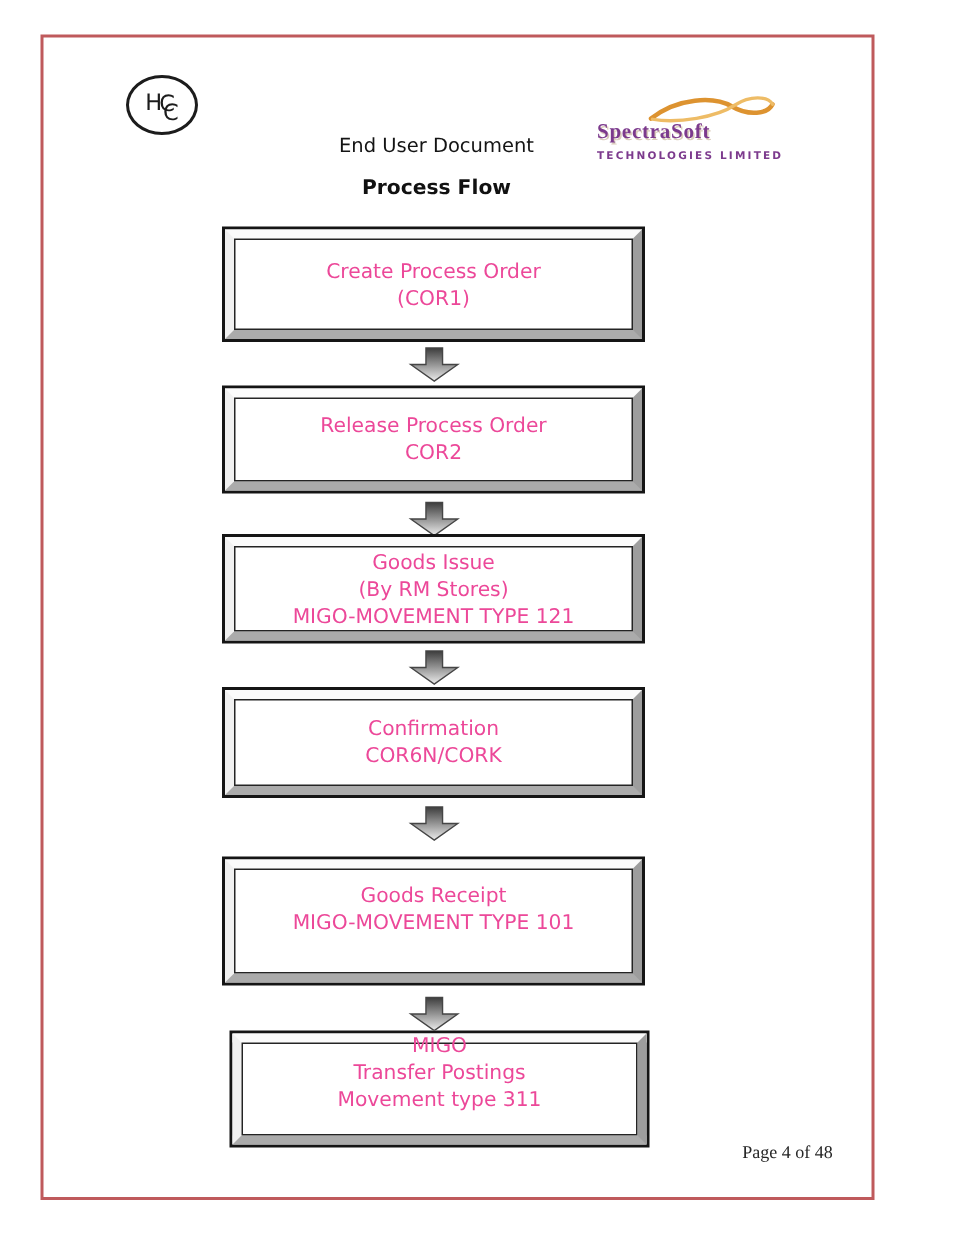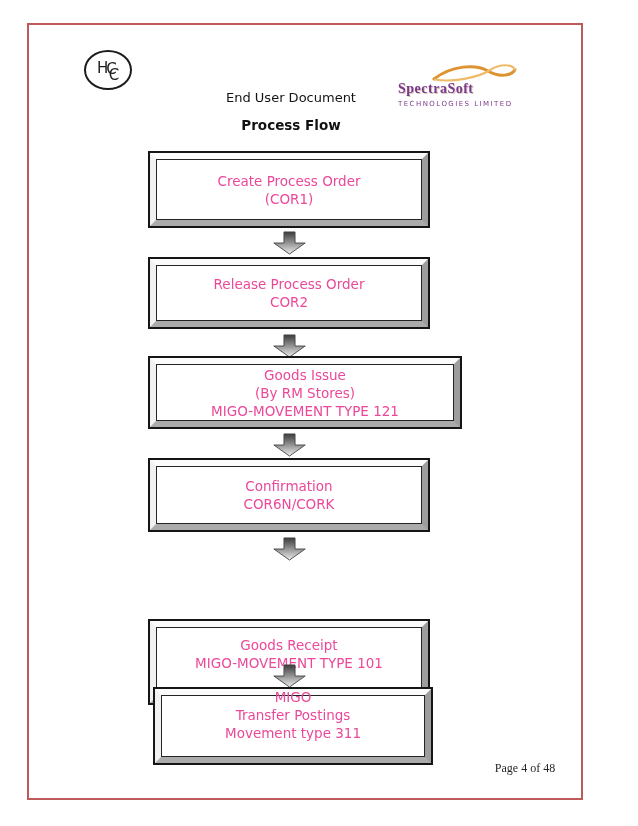--- a/index.html
+++ b/index.html
@@ -33,21 +33,21 @@
   }
   
   .brand { position:absolute; left:398px; top:62px; width:124px; }
   .brand .swoosh { position:absolute; left:32px; top:0; width:90px; height:22px; }
   .brand .name {
     position:relative; margin-top:18px; font-family:"Liberation Serif", serif;
     font-weight:bold; font-size:14px; line-height:18px; color:var(--brand-purple,#7c3a8d);
     letter-spacing:0.5px; text-shadow:1px 1px 0 rgba(150,110,60,.35);
   }
   .brand .tagline {
-    margin-top:2px; font-size:7px; letter-spacing:1.45px; font-weight:normal;
+    margin-top:2px; font-size:7px; letter-spacing:1.45px; font-weight:bold;
     color:var(--brand-purple,#7c3a8d); white-space:nowrap;
   }
   
   .step-box { position:absolute; border:2px solid #151515; background:#fff; }
   .bevel {
     position:absolute; left:0; top:0; right:0; bottom:0;
     border:6px solid;
     border-color:#fbfbfb #9d9d9d #ababab #f1f1f1;
   }
   .inner {
@@ -121,21 +121,21 @@
   </div>
     <svg class="arrow" viewBox="0 0 38 26" style="left: 271px; top: 334px;">
       <defs>
         <linearGradient id="ag1" x1="0" y1="0" x2="0" y2="1">
           <stop offset="0" stop-color="#3c3c3c"></stop>
           <stop offset="1" stop-color="#ececec"></stop>
         </linearGradient>
       </defs>
       <path d="M13 1 L25 1 L25 13 L36 13 L19 25 L2 13 L13 13 Z" fill="url(#ag1)" stroke="#454545" stroke-width="1"></path>
     </svg>
-    <div class="step-box" style="left: 148px; top: 356px; width: 314px; height: 73px;">
+    <div class="step-box" style="left: 148px; top: 356px; width: 282px; height: 73px;">
     <div class="bevel">
       <div class="inner">
         <div class="lines">
             <div class="line">Goods Issue</div>
             <div class="line">(By RM Stores)</div>
             <div class="line">MIGO-MOVEMENT TYPE 121</div>
           </div>
       </div>
     </div>
   </div>
@@ -160,21 +160,21 @@
   </div>
     <svg class="arrow" viewBox="0 0 38 26" style="left: 271px; top: 537px;">
       <defs>
         <linearGradient id="ag3" x1="0" y1="0" x2="0" y2="1">
           <stop offset="0" stop-color="#3c3c3c"></stop>
           <stop offset="1" stop-color="#ececec"></stop>
         </linearGradient>
       </defs>
       <path d="M13 1 L25 1 L25 13 L36 13 L19 25 L2 13 L13 13 Z" fill="url(#ag3)" stroke="#454545" stroke-width="1"></path>
     </svg>
-    <div class="step-box" style="left: 148px; top: 571px; width: 282px; height: 86px; margin-top: 48px;">
+    <div class="step-box" style="left: 148px; top: 571px; width: 282px; height: 86px;">
     <div class="bevel">
       <div class="inner top-align">
         <div class="lines">
             <div class="line">Goods Receipt</div>
             <div class="line">MIGO-MOVEMENT TYPE 101</div>
           </div>
       </div>
     </div>
   </div>
     <svg class="arrow" viewBox="0 0 38 26" style="left: 271px; top: 664px;">

